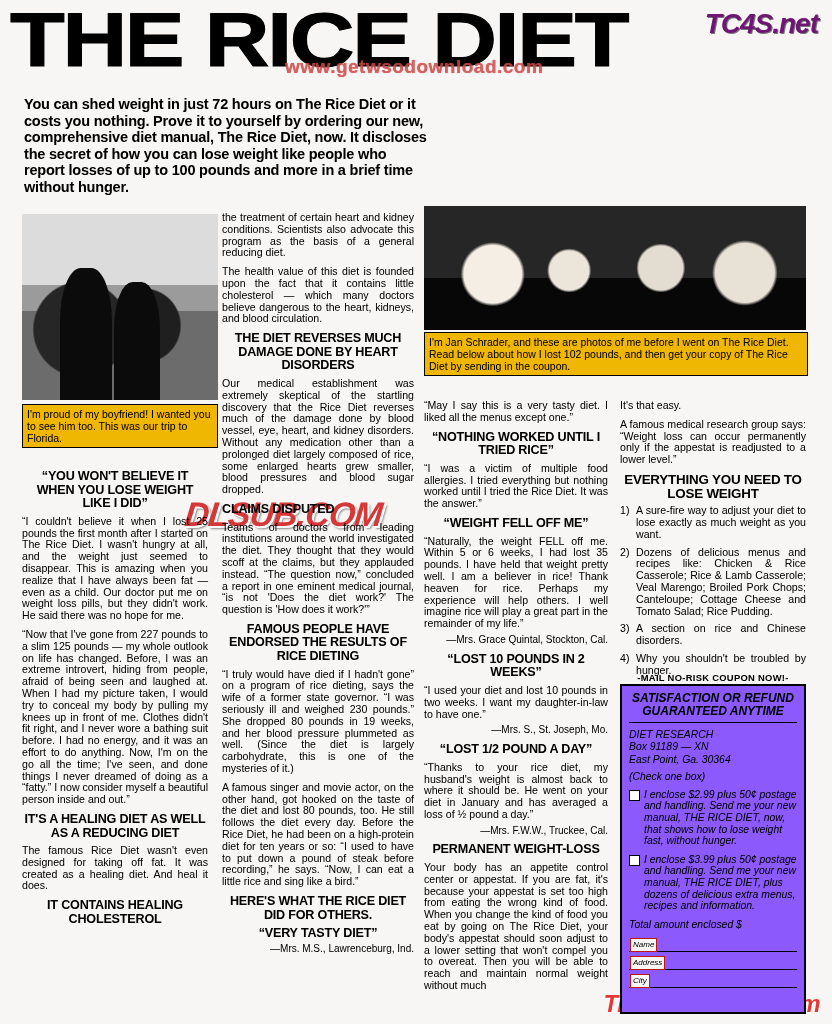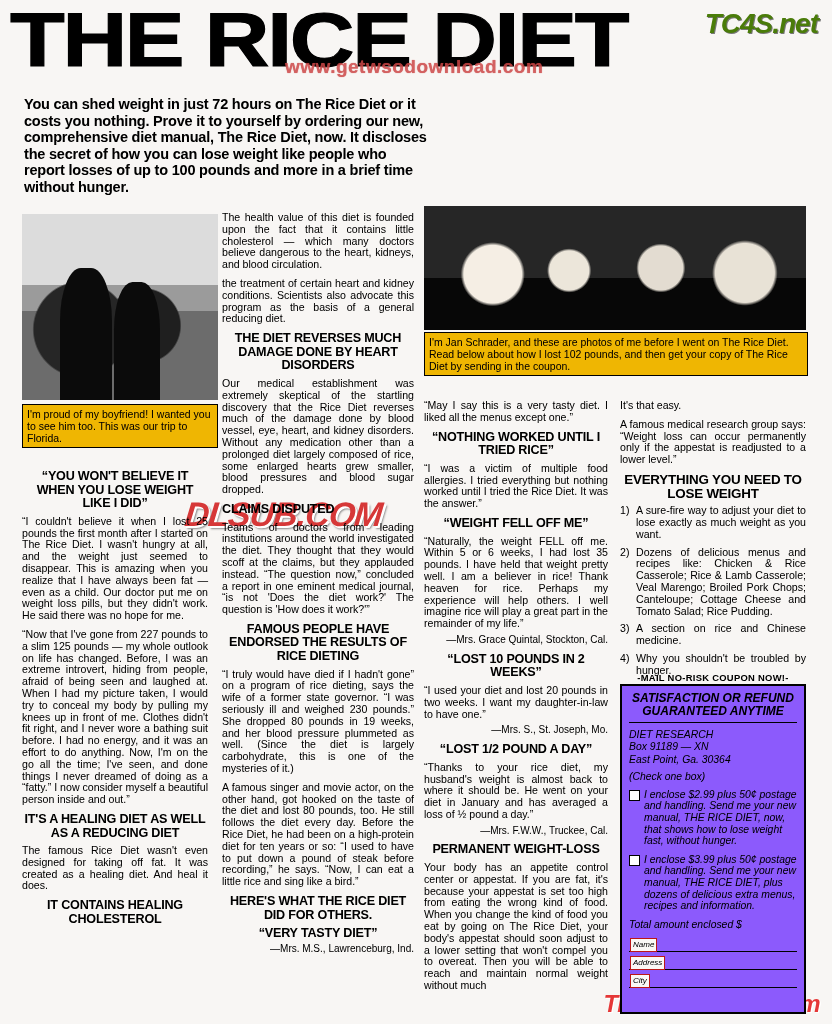--- a/index.html
+++ b/index.html
@@ -35,21 +35,21 @@
   }
   .watermark-top{
     position:absolute;top:56px;left:285px;
     color:#c94a4a;font-size:19px;font-weight:bold;
     letter-spacing:0.5px;
     opacity:.85;
     text-shadow:0 0 1px #c94a4a;
   }
   .wm-tc4s{
     position:absolute;top:8px;right:14px;
-    color:#4d7c0f;font-size:28px;font-weight:bold;font-style:italic;
+    color:#701a75;font-size:28px;font-weight:bold;font-style:italic;
     text-shadow:1px 1px 0 #777;
     letter-spacing:-1px;
   }
   .wm-dlsub{
     position:absolute;top:495px;left:185px;
     color:#d23b3b;font-size:34px;font-weight:bold;font-style:italic;
     letter-spacing:-1px;
     text-shadow:2px 2px 0 #fff, 3px 3px 2px #888;
     transform:skewX(-6deg);
   }
@@ -162,43 +162,43 @@
   <div class="col col1">
     <h2 class="head">“YOU WON'T BELIEVE IT WHEN YOU LOSE WEIGHT LIKE I DID”</h2>
     <p>“I couldn't believe it when I lost 25 pounds the first month after I started on The Rice Diet. I wasn't hungry at all, and the weight just seemed to disappear. This is amazing when you realize that I have always been fat — even as a child. Our doctor put me on weight loss pills, but they didn't work. He said there was no hope for me.</p>
     <p>“Now that I've gone from 227 pounds to a slim 125 pounds — my whole outlook on life has changed. Before, I was an extreme introvert, hiding from people, afraid of being seen and laughed at. When I had my picture taken, I would try to conceal my body by pulling my knees up in front of me. Clothes didn't fit right, and I never wore a bathing suit before. I had no energy, and it was an effort to do anything. Now, I'm on the go all the time; I've seen, and done things I never dreamed of doing as a “fatty.” I now consider myself a beautiful person inside and out.”</p>
     <h2 class="head">IT'S A HEALING DIET AS WELL AS A REDUCING DIET</h2>
     <p>The famous Rice Diet wasn't even designed for taking off fat. It was created as a healing diet. And heal it does.</p>
     <h2 class="head">IT CONTAINS HEALING CHOLESTEROL</h2>
   </div>
 
   <div class="col col2">
+    <p>the treatment of certain heart and kidney conditions. Scientists also advocate this program as the basis of a general reducing diet.</p>
     <p>The health value of this diet is founded upon the fact that it contains little cholesterol — which many doctors believe dangerous to the heart, kidneys, and blood circulation.</p>
-    <p>the treatment of certain heart and kidney conditions. Scientists also advocate this program as the basis of a general reducing diet.</p>
     <h2 class="head">THE DIET REVERSES MUCH DAMAGE DONE BY HEART DISORDERS</h2>
     <p>Our medical establishment was extremely skeptical of the startling discovery that the Rice Diet reverses much of the damage done by blood vessel, eye, heart, and kidney disorders. Without any medication other than a prolonged diet largely composed of rice, some enlarged hearts grew smaller, blood pressures and blood sugar dropped.</p>
     <h2 class="head" style="text-align:left">CLAIMS DISPUTED</h2>
     <p>Teams of doctors from leading institutions around the world investigated the diet. They thought that they would scoff at the claims, but they applauded instead. “The question now,” concluded a report in one eminent medical journal, “is not 'Does the diet work?' The question is 'How does it work?'”</p>
     <h2 class="head">FAMOUS PEOPLE HAVE ENDORSED THE RESULTS OF RICE DIETING</h2>
     <p>“I truly would have died if I hadn't gone” on a program of rice dieting, says the wife of a former state governor. “I was seriously ill and weighed 230 pounds.” She dropped 80 pounds in 19 weeks, and her blood pressure plummeted as well. (Since the diet is largely carbohydrate, this is one of the mysteries of it.)</p>
     <p>A famous singer and movie actor, on the other hand, got hooked on the taste of the diet and lost 80 pounds, too. He still follows the diet every day. Before the Rice Diet, he had been on a high-protein diet for ten years or so: “I used to have to put down a pound of steak before recording,” he says. “Now, I can eat a little rice and sing like a bird.”</p>
     <h2 class="head">HERE'S WHAT THE RICE DIET DID FOR OTHERS.</h2>
     <h2 class="head">“VERY TASTY DIET”</h2>
     <div class="sig">—Mrs. M.S., Lawrenceburg, Ind.</div>
   </div>
 
   <div class="col col3">
     <p>“May I say this is a very tasty diet. I liked all the menus except one.”</p>
     <h2 class="head">“NOTHING WORKED UNTIL I TRIED RICE”</h2>
     <p>“I was a victim of multiple food allergies. I tried everything but nothing worked until I tried the Rice Diet. It was the answer.”</p>
     <h2 class="head">“WEIGHT FELL OFF ME”</h2>
     <p>“Naturally, the weight FELL off me. Within 5 or 6 weeks, I had lost 35 pounds. I have held that weight pretty well. I am a believer in rice! Thank heaven for rice. Perhaps my experience will help others. I well imagine rice will play a great part in the remainder of my life.”</p>
     <div class="sig">—Mrs. Grace Quintal, Stockton, Cal.</div>
     <h2 class="head">“LOST 10 POUNDS IN 2 WEEKS”</h2>
-    <p>“I used your diet and lost 20 pounds in two weeks. I want my daughter-in-law to have one.”</p>
+    <p>“I used your diet and lost 10 pounds in two weeks. I want my daughter-in-law to have one.”</p>
     <div class="sig">—Mrs. S., St. Joseph, Mo.</div>
     <h2 class="head">“LOST 1/2 POUND A DAY”</h2>
     <p>“Thanks to your rice diet, my husband's weight is almost back to where it should be. He went on your diet in January and has averaged a loss of ½ pound a day.”</p>
     <div class="sig">—Mrs. F.W.W., Truckee, Cal.</div>
     <h2 class="head">PERMANENT WEIGHT-LOSS</h2>
     <p>Your body has an appetite control center or appestat. If you are fat, it's because your appestat is set too high from eating the wrong kind of food. When you change the kind of food you eat by going on The Rice Diet, your body's appestat should soon adjust to a lower setting that won't compel you to overeat. Then you will be able to reach and maintain normal weight without much</p>
   </div>
 
   <div class="col col4">
     <p>It's that easy.</p>
@@ -207,21 +207,21 @@
     <div style="display:flex;gap:4px;margin-bottom:6px;">
       <div style="flex:0 0 12px;">1)</div>
       <div style="flex:1">A sure-fire way to adjust your diet to lose exactly as much weight as you want.</div>
     </div>
     <div style="display:flex;gap:4px;margin-bottom:6px;">
       <div style="flex:0 0 12px;">2)</div>
       <div style="flex:1">Dozens of delicious menus and recipes like: Chicken &amp; Rice Casserole; Rice &amp; Lamb Casserole; Veal Marengo; Broiled Pork Chops; Canteloupe; Cottage Cheese and Tomato Salad; Rice Pudding.</div>
     </div>
     <div style="display:flex;gap:4px;margin-bottom:6px;">
       <div style="flex:0 0 12px;">3)</div>
-      <div style="flex:1">A section on rice and Chinese medicine.</div>
+      <div style="flex:1">A section on rice and Chinese disorders.</div>
     </div>
     <div style="display:flex;gap:4px;margin-bottom:6px;">
       <div style="flex:0 0 12px;">4)</div>
       <div style="flex:1">Why you shouldn't be troubled by hunger.</div>
     </div>
   </div>
 
   <div class="coupon-top">-MAIL NO-RISK COUPON NOW!-</div>
   <div class="coupon">
     <h3>SATISFACTION OR REFUND GUARANTEED ANYTIME</h3>

